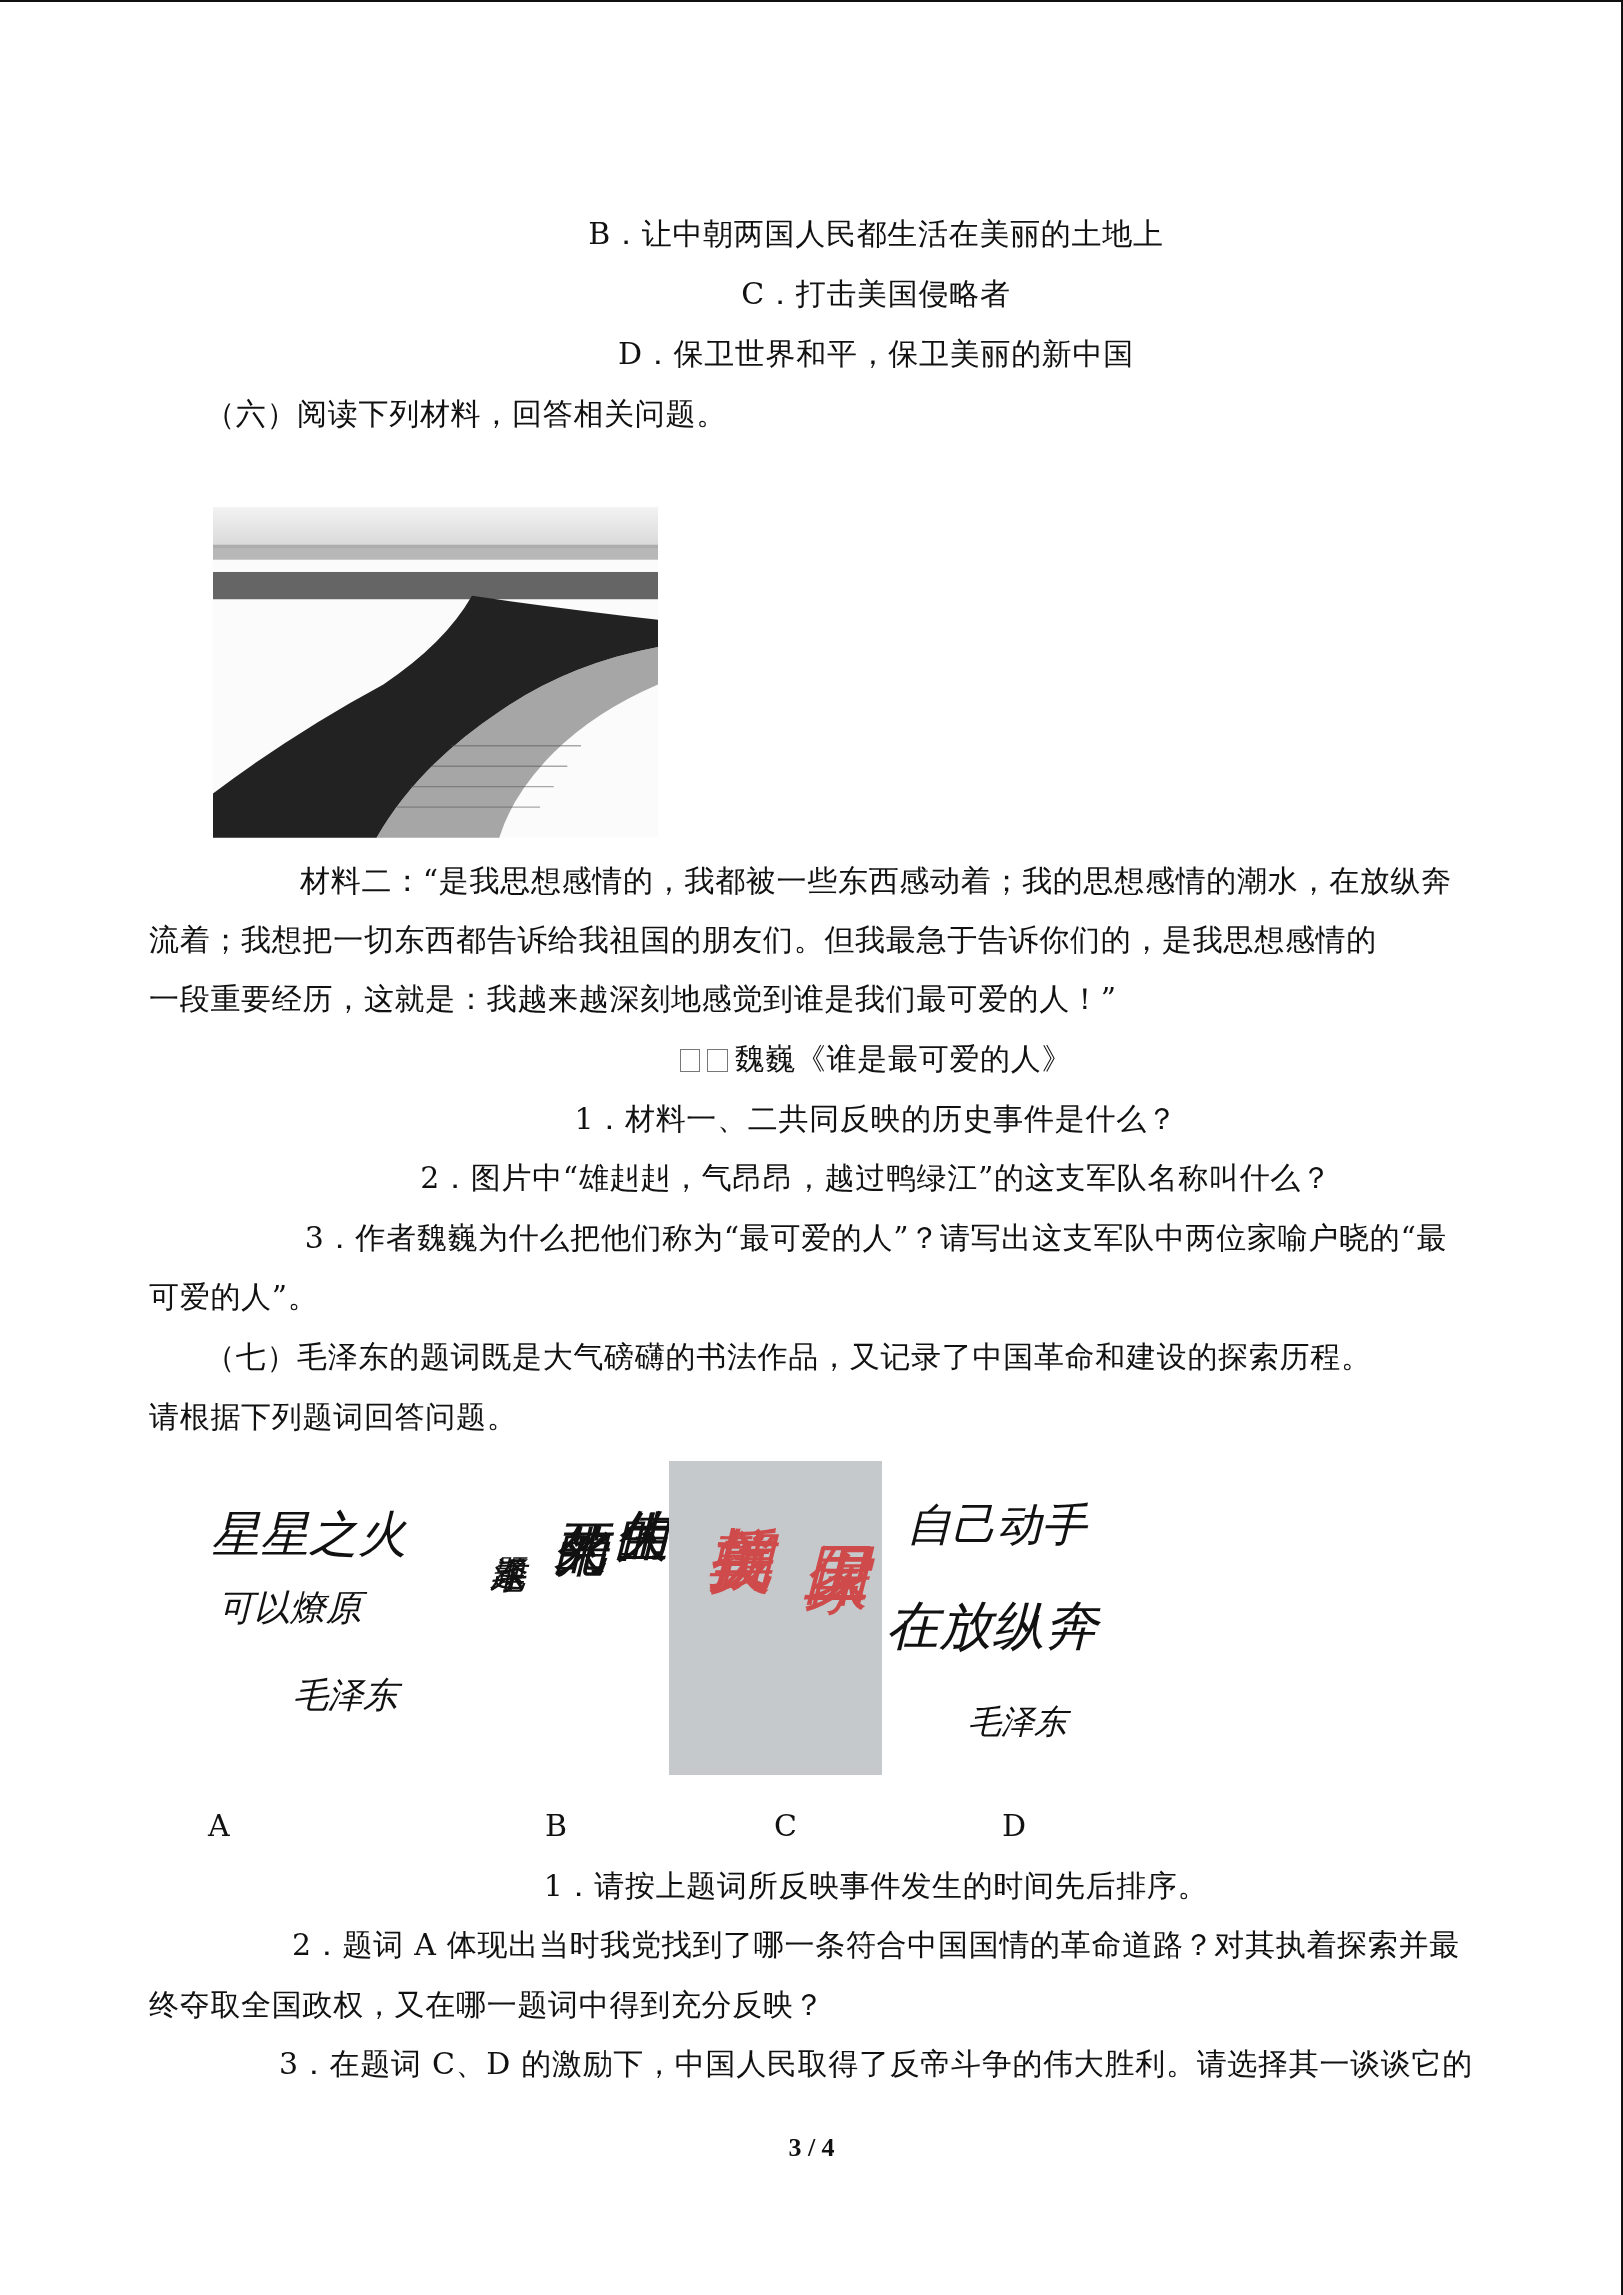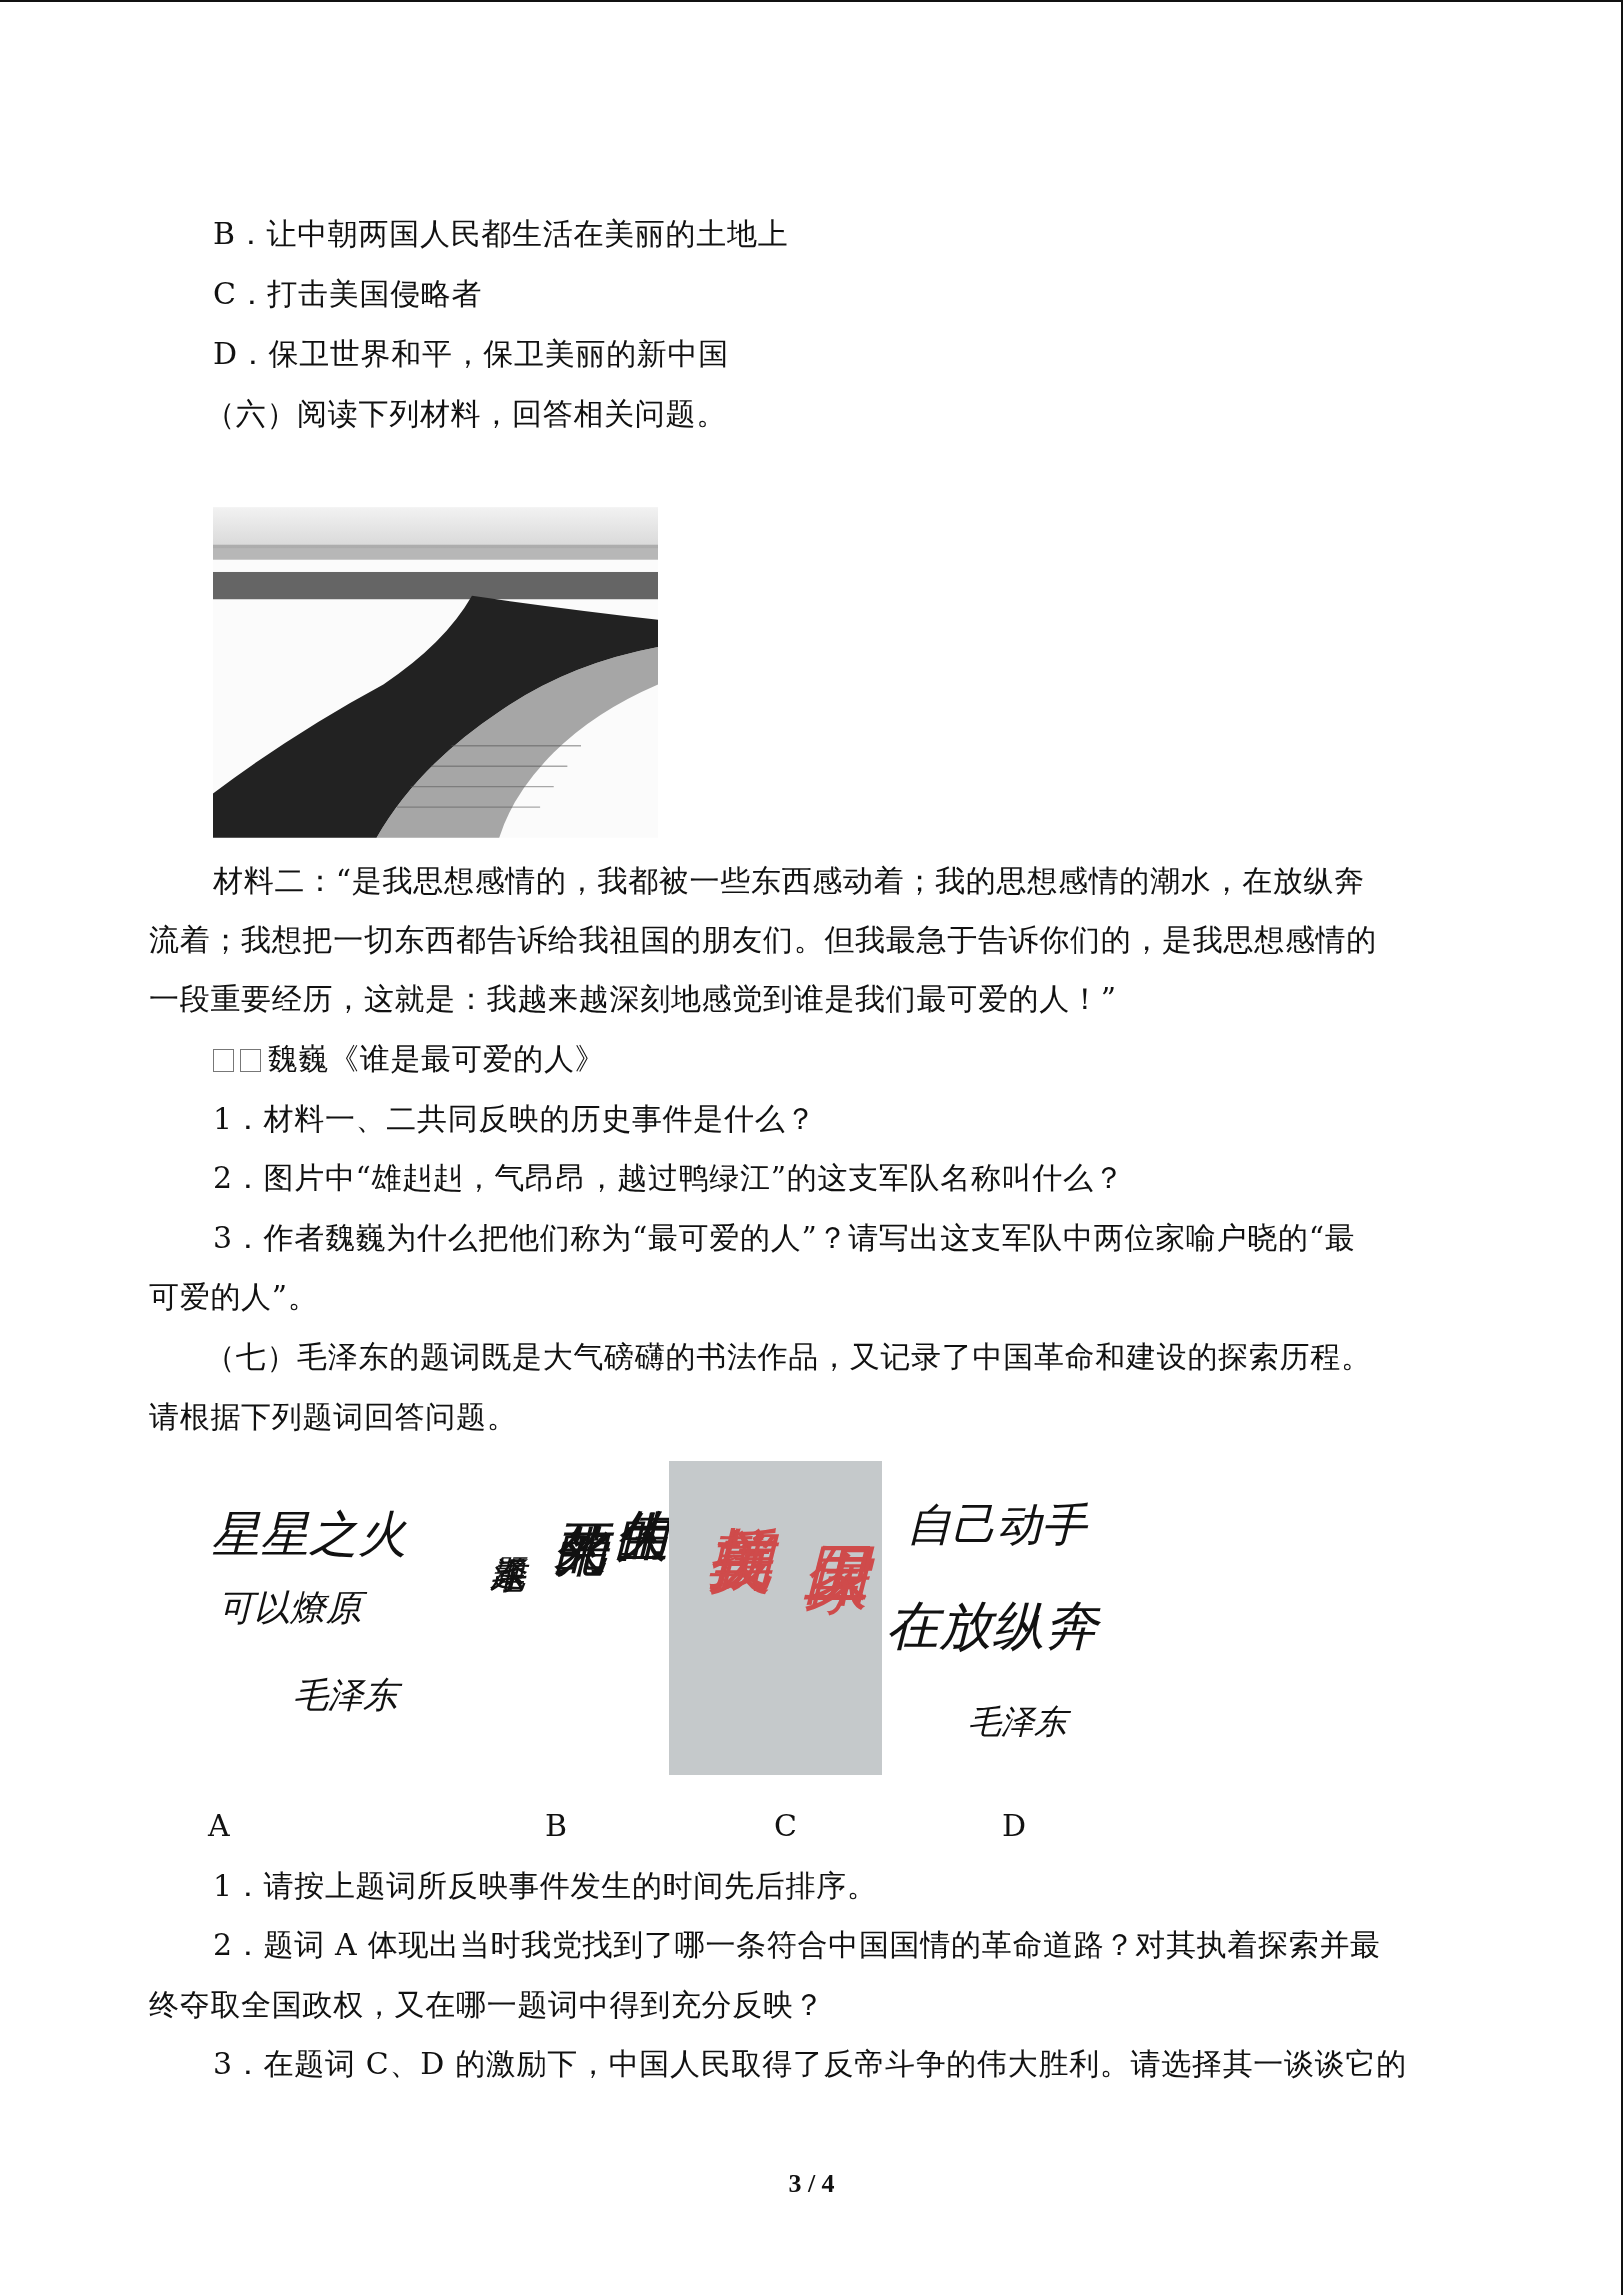--- a/index.html
+++ b/index.html
@@ -2,28 +2,28 @@
 <html style="font-size:11px"><head>
 <meta charset="utf-8">
 <style>
   html, body { margin: 0; padding: 0; background: #ffffff; }
   body { width: 1623px; height: 2295px; position: relative; overflow: hidden;
          font-family: "DejaVu Serif", "Liberation Serif", serif; color: #111; }
   .page { position: absolute; left: 0; top: 0; width: 1623px; height: 2295px;
           border-top: 2.7px solid #111; border-right: 2px solid #111; box-sizing: border-box; }
   .line { position: absolute; left: 149px; width: 1326px; font-size: 30px; line-height: 41px;
           white-space: nowrap; letter-spacing: 0.7px; }
-  .indent { left: 213px; }
+  .indent { left: 213px; text-align: center; }
   .photo { position: absolute; left: 213px; top: 505px; width: 445px; height: 331px; overflow: hidden; }
   .callig { position: absolute; top: 1459px; height: 314px; }
   .callig-col { position: absolute; writing-mode: vertical-rl; font-family: "DejaVu Serif", serif;
                 font-weight: normal; font-style: italic; }
   .label { position: absolute; top: 1803px; font-size: 30px; line-height: 41px; }
   .pagenum { position: absolute; top: 2131px; left: 0; width: 1623px; text-align: center;
-             font-family: "Liberation Serif", serif; font-weight: bold; font-size: 26px; margin-top: 36px; }
+             font-family: "Liberation Serif", serif; font-weight: bold; font-size: 26px; }
   .sq { display: inline-block; width: 20.5px; height: 23px; border: 1.4px solid #777;
         margin-right: 6.8px; vertical-align: -2.7px; box-sizing: border-box; }
 </style>
 </head>
 <body>
 
 <div class="page">
 
   <div class="line indent" style="top:211px">B．让中朝两国人民都生活在美丽的土地上</div>
   <div class="line indent" style="top:331px">D．保卫世界和平，保卫美丽的新中国</div>

